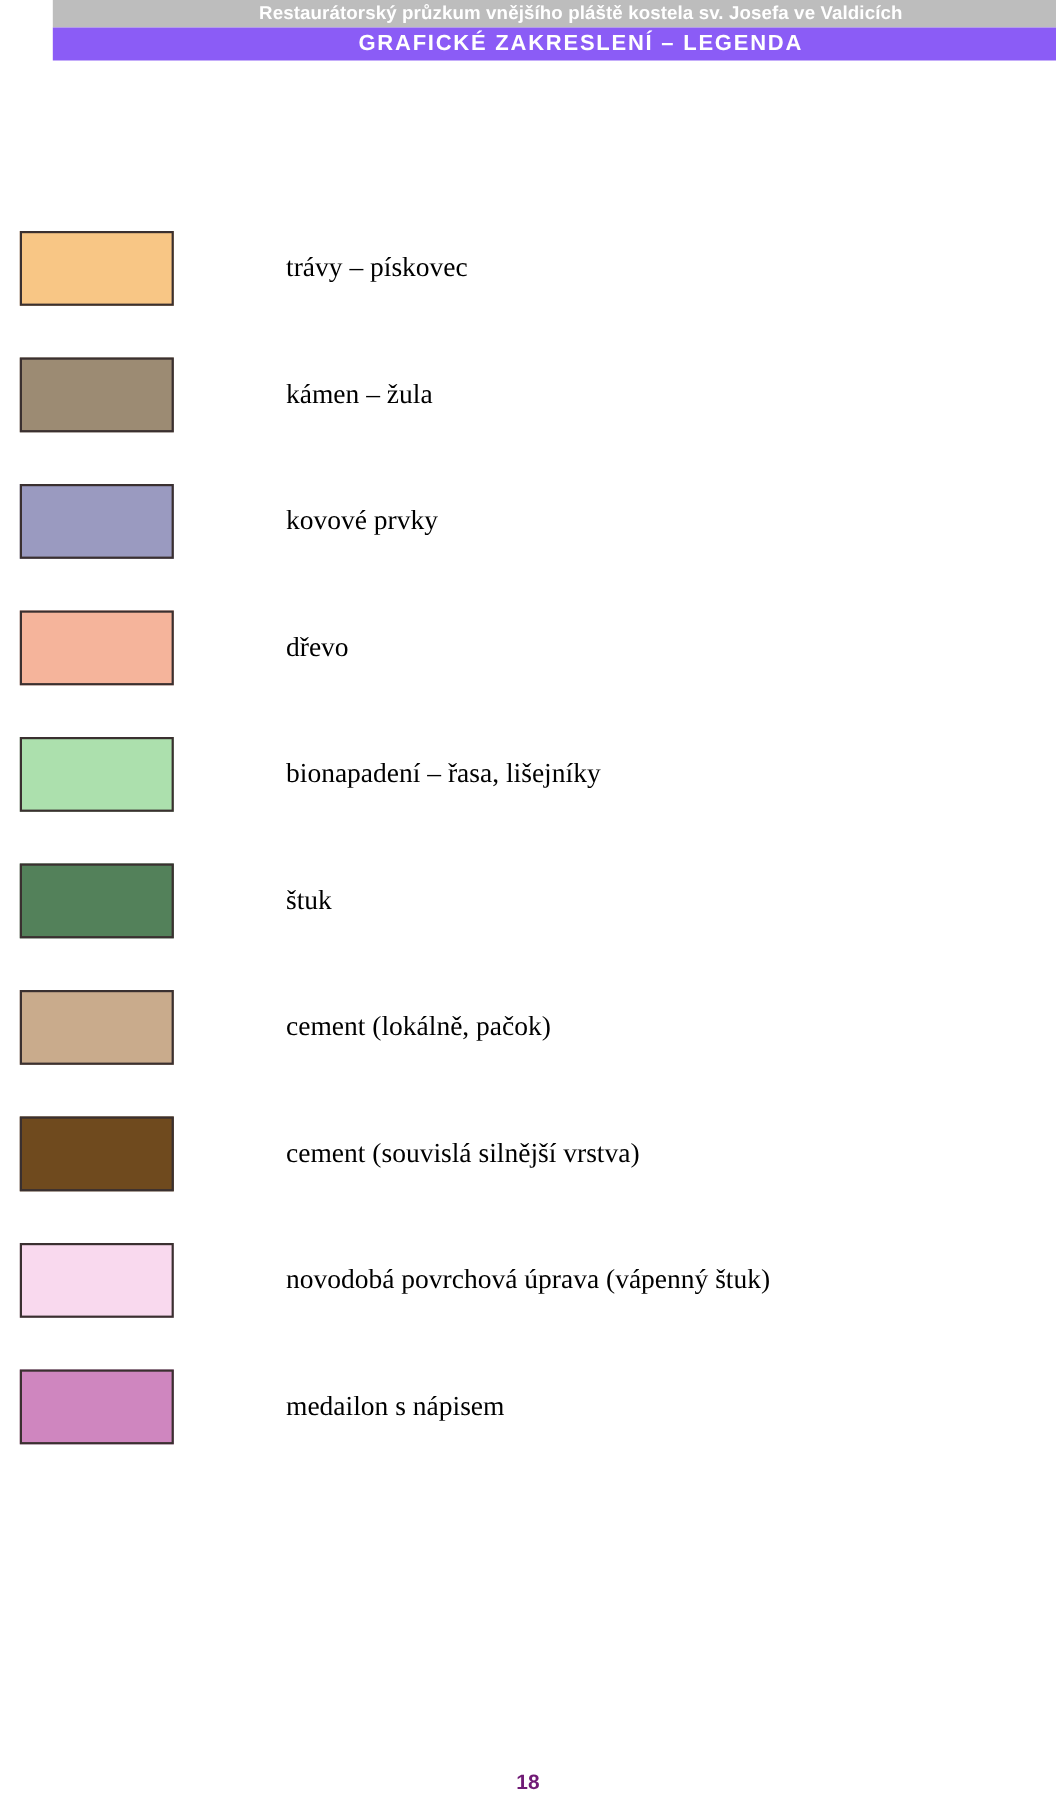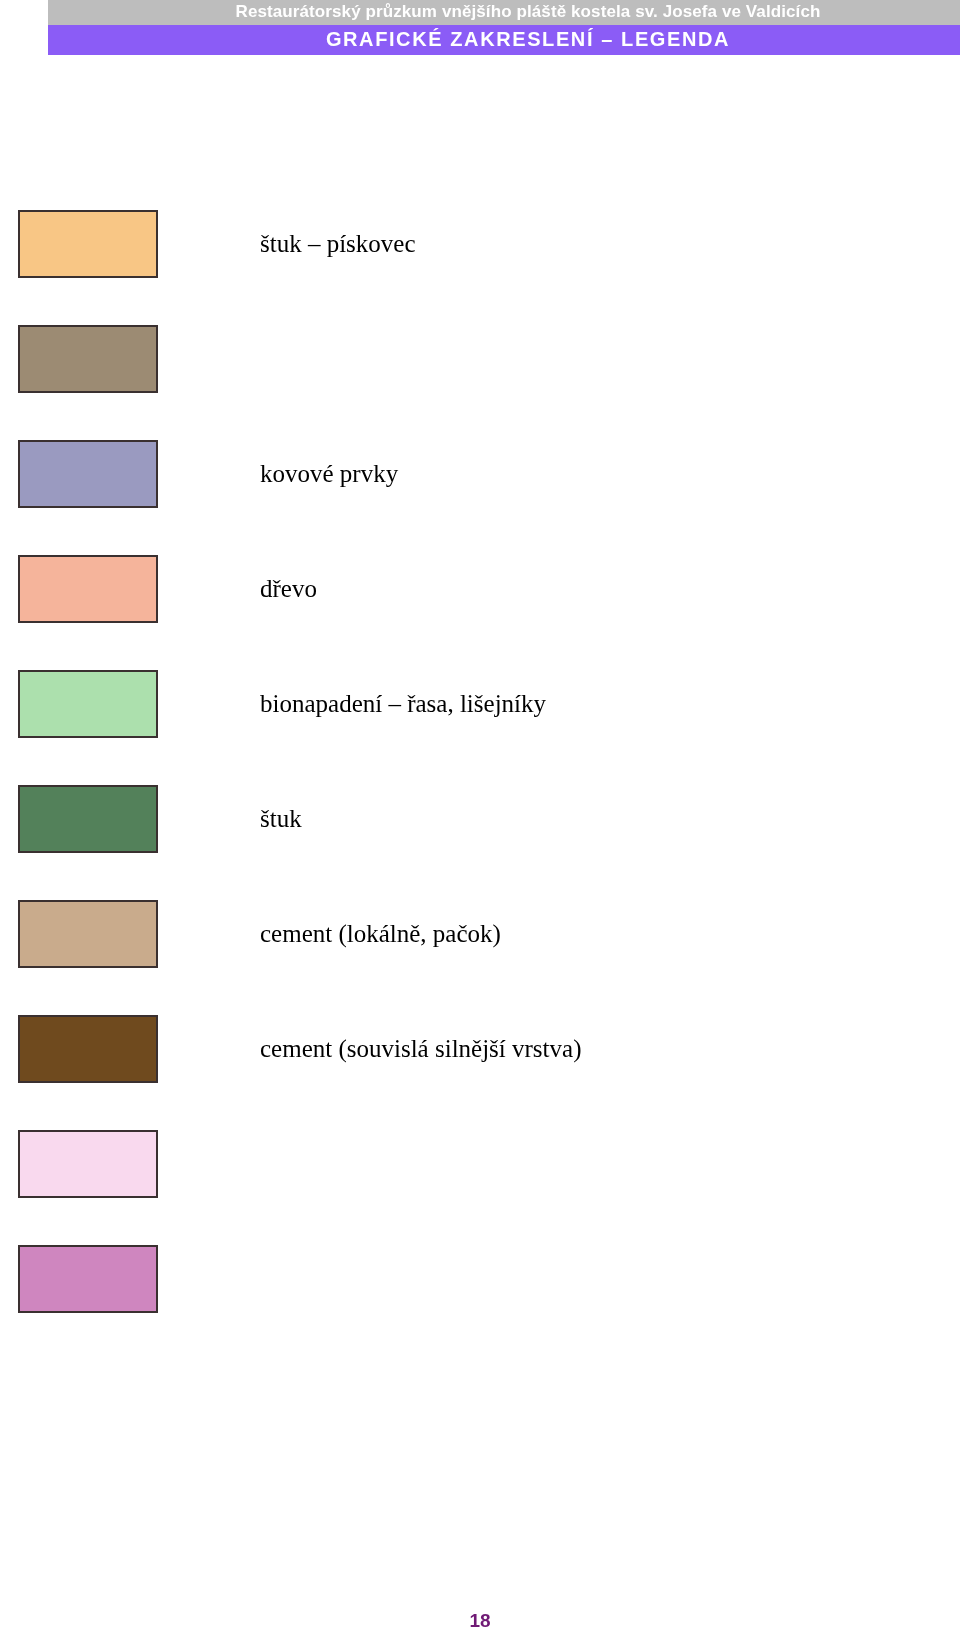--- a/index.html
+++ b/index.html
@@ -107,24 +107,25 @@
 <div class="page">
 
   <div class="header">
     <div class="header-band band-top">Restaurátorský průzkum vnějšího pláště kostela sv. Josefa ve Valdicích</div>
     <div class="header-band band-bottom">GRAFICKÉ ZAKRESLENÍ – LEGENDA</div>
   </div>
 
   <div class="legend">
       <div class="legend-row" style="top: 155px;">
         <div class="swatch" style="background: rgb(248, 198, 133); border-color: rgb(58, 48, 48);"></div>
-        <div class="swatch-label">štuk – pískovec</div>
+        <div class="swatch-label">trávy – pískovec</div>
       </div>
       <div class="legend-row" style="top: 270px;">
         <div class="swatch" style="background: rgb(156, 139, 115); border-color: rgb(58, 48, 48);"></div>
+        <div class="swatch-label">kámen – žula</div>
       </div>
       <div class="legend-row" style="top: 385px;">
         <div class="swatch" style="background: rgb(154, 154, 192); border-color: rgb(58, 48, 48);"></div>
         <div class="swatch-label">kovové prvky</div>
       </div>
       <div class="legend-row" style="top: 500px;">
         <div class="swatch" style="background: rgb(245, 180, 155); border-color: rgb(58, 48, 48);"></div>
         <div class="swatch-label">dřevo</div>
       </div>
       <div class="legend-row" style="top: 615px;">
@@ -138,21 +139,23 @@
       <div class="legend-row" style="top: 845px; padding-left: 43px;">
         <div class="swatch" style="background: rgb(201, 171, 140); border-color: rgb(58, 48, 48);"></div>
         <div class="swatch-label">cement (lokálně, pačok)</div>
       </div>
       <div class="legend-row" style="top: 960px;">
         <div class="swatch" style="background: rgb(111, 74, 30); border-color: rgb(58, 48, 48);"></div>
         <div class="swatch-label">cement (souvislá silnější vrstva)</div>
       </div>
       <div class="legend-row" style="top: 1075px;">
         <div class="swatch" style="background: rgb(249, 217, 238); border-color: rgb(58, 48, 48);"></div>
+        <div class="swatch-label">novodobá povrchová úprava (vápenný štuk)</div>
       </div>
       <div class="legend-row" style="top: 1190px;">
         <div class="swatch" style="background: rgb(207, 134, 191); border-color: rgb(58, 48, 48);"></div>
+        <div class="swatch-label">medailon s nápisem</div>
       </div>
     </div>
 
   <div class="footer">18</div>
 
 </div>
 
 </body></html>

